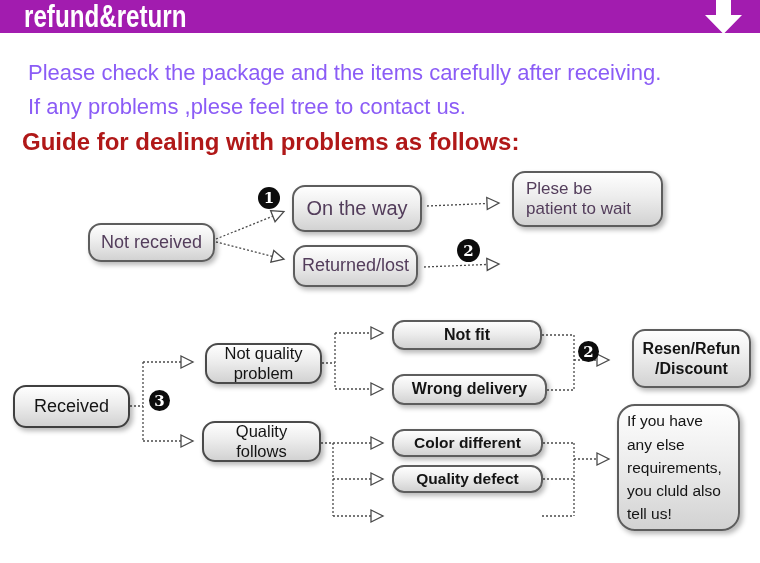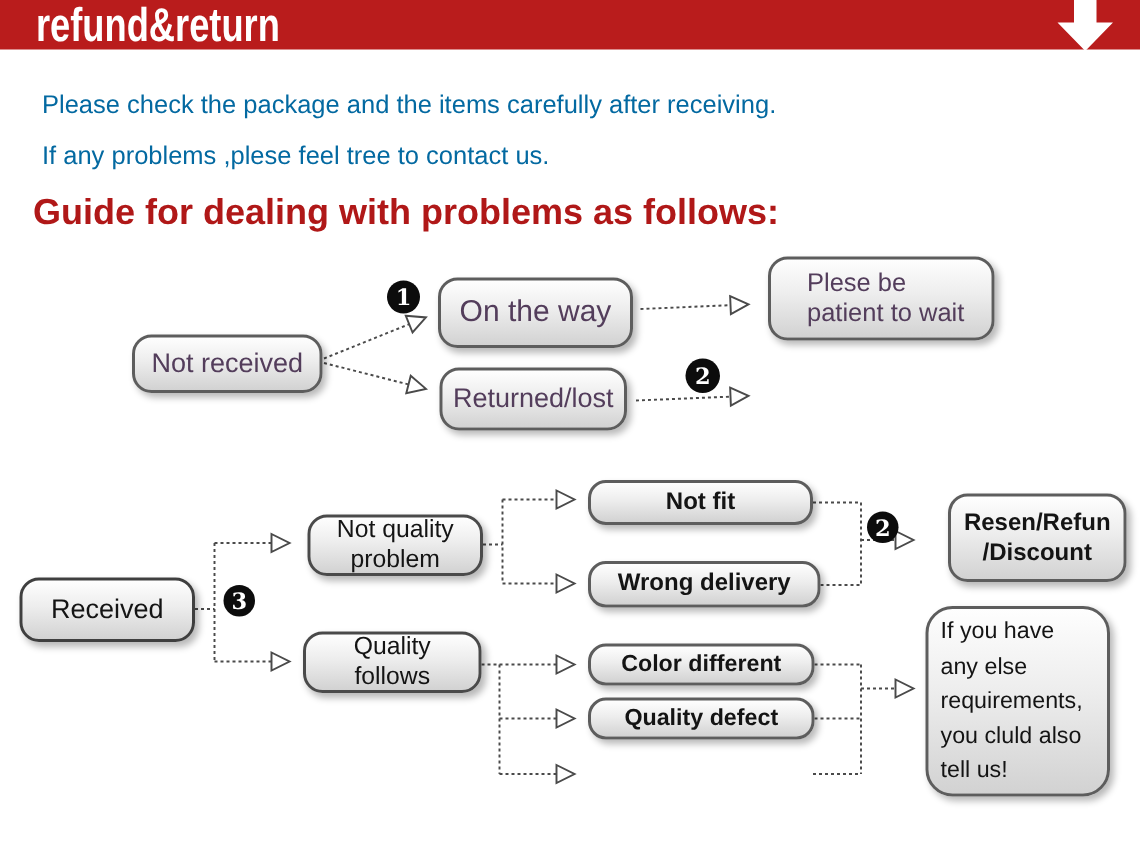--- a/index.html
+++ b/index.html
@@ -3,30 +3,30 @@
 <meta charset="utf-8">
 <style>
   html,body { margin:0; padding:0; background:#ffffff; }
   .stage {
     position:relative; width:760px; height:563px; overflow:hidden;
     background:#ffffff; font-family:"Liberation Sans", sans-serif;
   }
   
   .banner {
     position:absolute; left:0; top:3; width:760px; height:33px;
-    background:#b91c1c; display:flex; align-items:center;
+    background:#a21caf; display:flex; align-items:center;
   }
   .banner-title {
     color:#ffffff; font-weight:bold; font-size:31px; letter-spacing:0;
     display:inline-block; transform:scale(0.78,1.02); transform-origin:left center;
     margin-left:24px; white-space:nowrap;
   }
   .banner-arrow { position:absolute; right:14px; top:0; width:46px; height:36px; }
   
-  .intro-line { position:absolute; left:28px; color:#0369a1; font-size:17px; white-space:nowrap; }
+  .intro-line { position:absolute; left:28px; color:#8b5cf6; font-size:22px; white-space:nowrap; }
   .intro-1 { top:60px; }
   .intro-2 { top:94px; }
   .guide-heading {
     position:absolute; left:22px; top:128px; color:#b01818;
     font-size:24px; font-weight:bold; white-space:nowrap;
   }
   
   .node {
     position:absolute; box-sizing:border-box;
     display:flex; align-items:center; justify-content:center; text-align:center;
@@ -34,21 +34,21 @@
     background:linear-gradient(180deg,#fefefe 0%,#ededed 45%,#d2d2d2 100%);
     box-shadow:2.5px 3px 5px rgba(0,0,0,0.28);
     color:#141414; font-size:17px; line-height:1.18; white-space:pre-line;
   }
   .s1 { color:#533d5b; }
   .leftal { justify-content:flex-start; text-align:left; }
   .bold { font-weight:bold; }
   .n-not-received   { left:88px;  top:223px; width:127px; height:39px; font-size:18px; }
   .n-on-the-way     { left:292px; top:185px; width:130px; height:47px; font-size:20px; }
   .n-returned-lost  { left:293px; top:245px; width:125px; height:42px; font-size:18px; }
-  .n-patient        { left:512px; top:171px; width:151px; height:56px; font-size:17px; padding-left:24px; }
+  .n-patient        { left:512px; top:171px; width:151px; height:56px; font-size:17px; padding-left:12px; }
   .n-refund-return  { left:512px; top:250px; width:131px; height:42px; font-size:18px; }
   .n-received       { left:13px;  top:385px; width:117px; height:43px; font-size:18px; border-color:#3f3f3f; }
   .n-not-quality    { left:205px; top:343px; width:117px; height:41px; font-size:16.5px; border-color:#4a4a4a; }
   .n-quality        { left:202px; top:421px; width:119px; height:41px; font-size:16.5px; border-color:#4a4a4a; }
   .n-not-fit        { left:392px; top:320px; width:150px; height:30px; font-size:16px; border-radius:12px; }
   .n-wrong-delivery { left:392px; top:374px; width:155px; height:31px; font-size:16px; border-radius:12px; }
   .n-color-diff     { left:392px; top:429px; width:151px; height:28px; font-size:15.5px; border-radius:12px; }
   .n-quality-defect { left:392px; top:465px; width:151px; height:28px; font-size:15.5px; border-radius:12px; }
   .n-damage         { left:394px; top:502px; width:148px; height:28px; font-size:15.5px; border-radius:12px; }
   .n-resen          { left:632px; top:329px; width:119px; height:59px; font-size:16px; line-height:1.25; }

